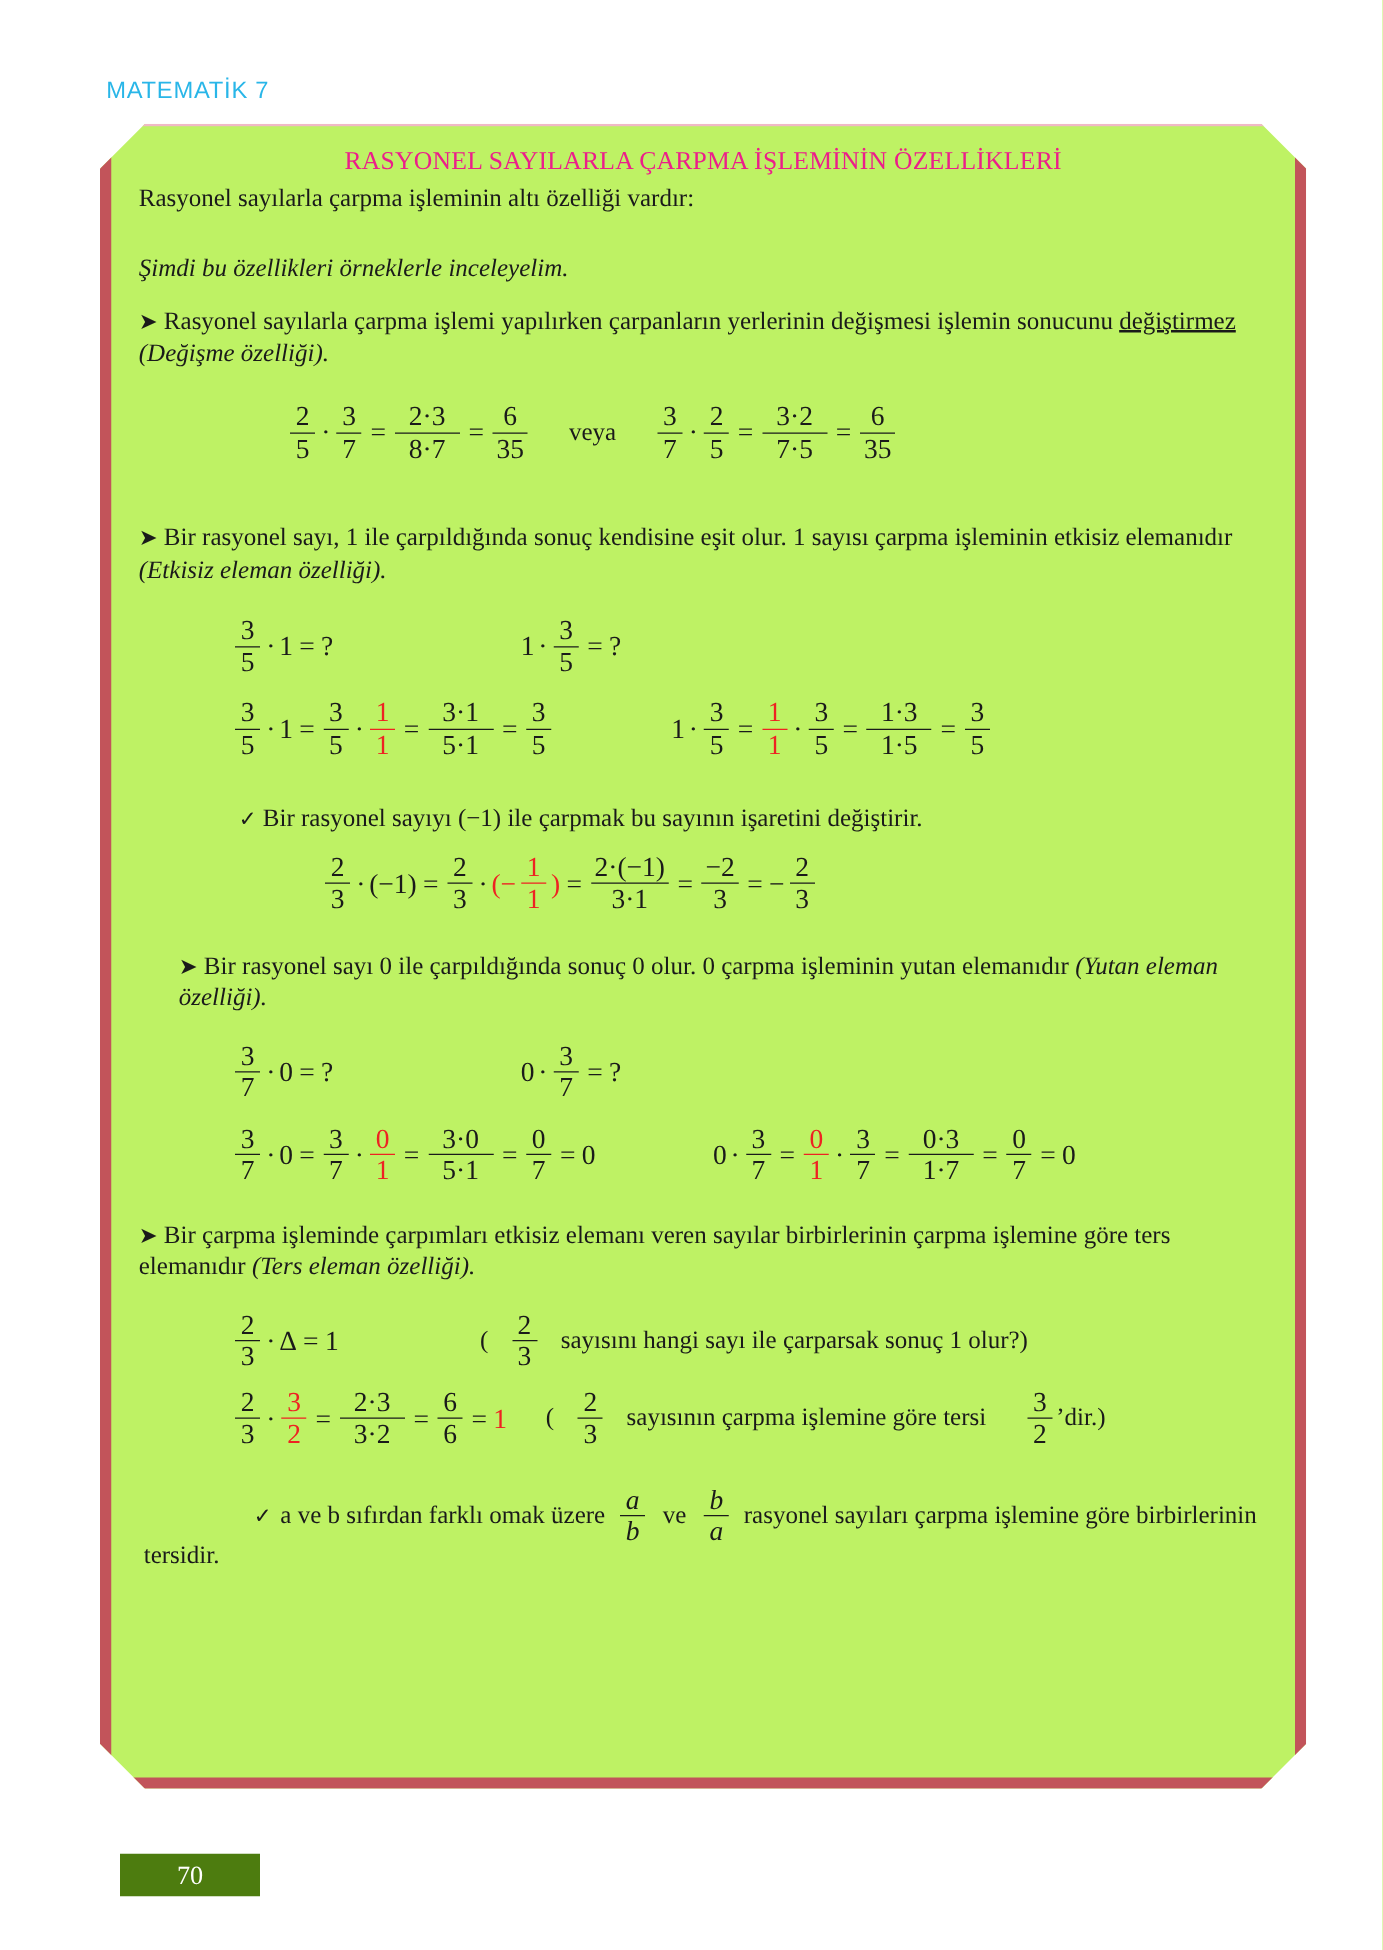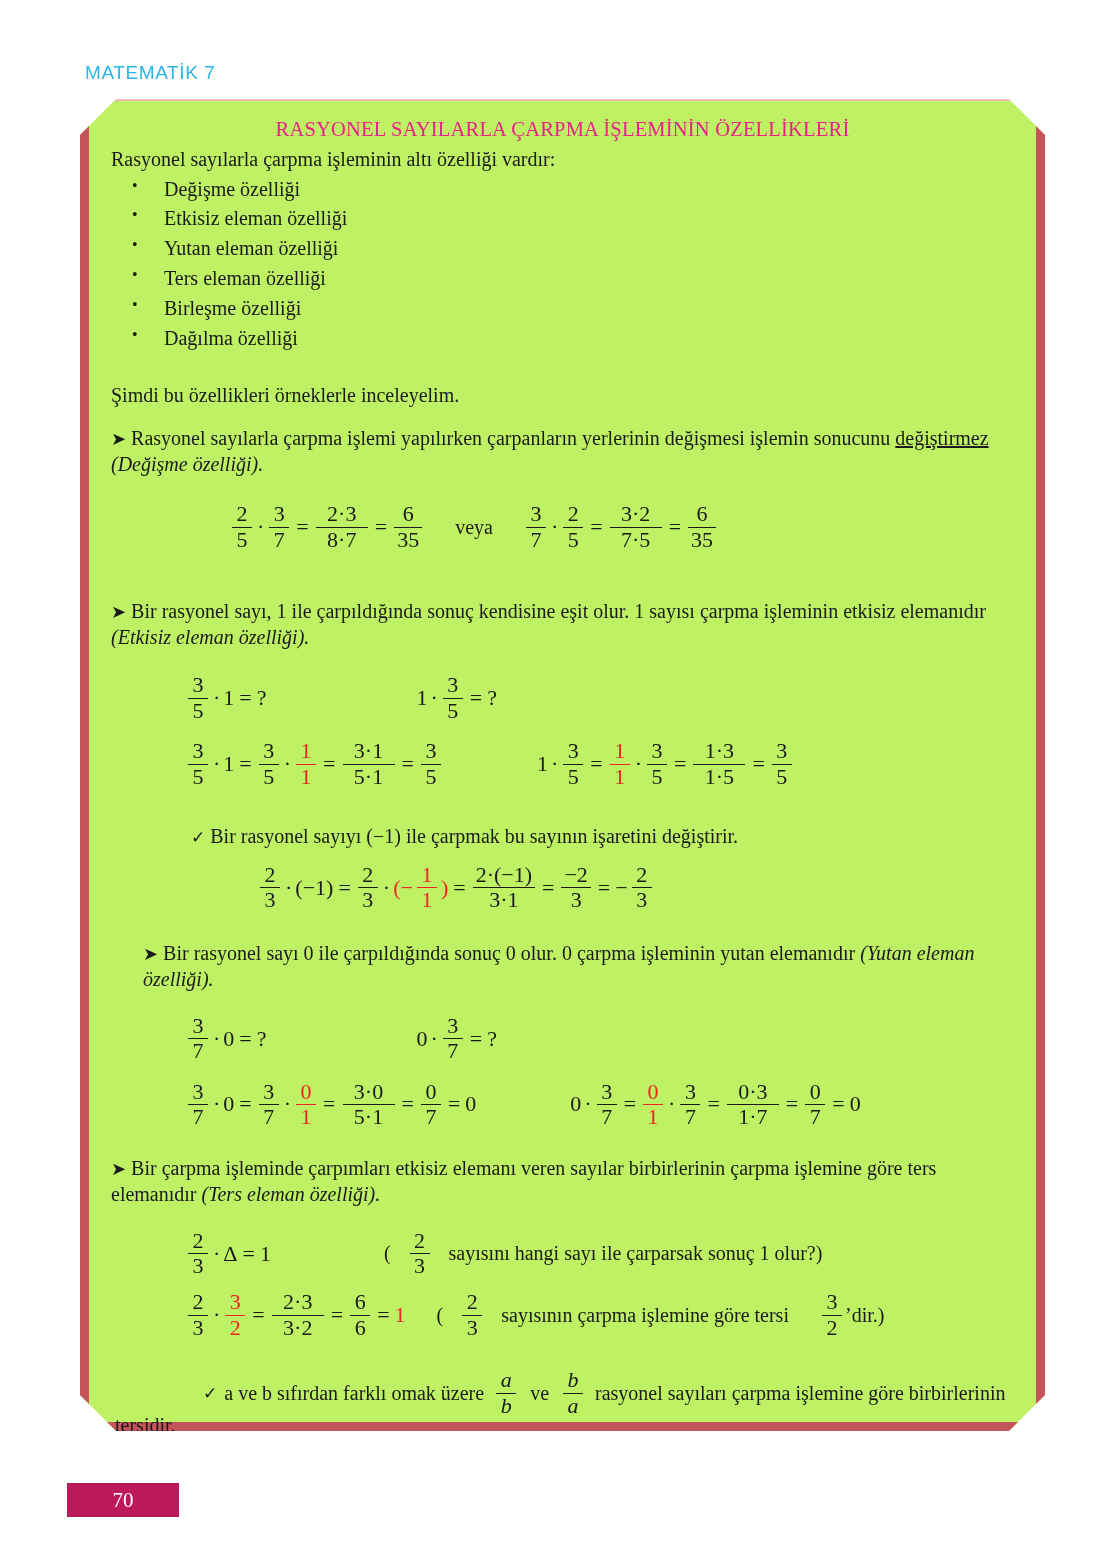--- a/index.html
+++ b/index.html
@@ -92,53 +92,45 @@
   .ind1{ margin-left:74px; }
   .ind2{ margin-left:118px; }
   .ind3{ margin-left:150px; }
   .colgap{ width:148px; }
   .colgap2{ width:112px; }
   .colgap3{ width:92px; }
   .note{ font-size:20px; }
 
   
   .page-number{
-    position:absolute; left:67px; top:1483px;
+    position:absolute; left:96px; top:1483px;
     width:112px; height:34px;
-    background:#be185d;
+    background:#4d7c0f;
     color:#ffffff;
     font-size:21px;
     display:flex; align-items:center; justify-content:center;
     font-family:"Liberation Serif", serif;
   }
 </style>
 </head>
 <body>
 
 <div class="page">
 
   <div class="running-head">MATEMATİK  7</div>
 
   <div class="frame">
     <div class="frame-inner">
 
       <div class="section-title">RASYONEL SAYILARLA ÇARPMA İŞLEMİNİN ÖZELLİKLERİ</div>
 
       <p class="body">Rasyonel sayılarla çarpma işleminin altı özelliği vardır:</p>
 
-      <ul class="props">
-        <li>Değişme özelliği</li>
-        <li>Etkisiz eleman özelliği</li>
-        <li>Yutan eleman özelliği</li>
-        <li>Ters eleman özelliği</li>
-        <li>Birleşme özelliği</li>
-        <li>Dağılma özelliği</li>
-      </ul>
-
-      <p class="body" style="margin-top:30px;">Şimdi bu özellikleri örneklerle inceleyelim.</p>
+
+      <p class="body" style="margin-top:30px;font-style:italic;">Şimdi bu özellikleri örneklerle inceleyelim.</p>
 
       <p class="body" style="margin-top:17px;"><span class="arrow">➤</span> <span>Rasyonel sayılarla çarpma işlemi yapılırken çarpanların yerlerinin değişmesi işlemin sonucunu </span><span class="u">değiştirmez</span> <span class="it">(Değişme özelliği).</span></p>
 
       <div class="mathline eqblock ind2" style="margin-top:26px;">
         <span class="frac">
             <span class="num">2</span>
             <span class="bar"></span>
             <span class="den">5</span>
           </span>
         <span class="opn">·</span>

